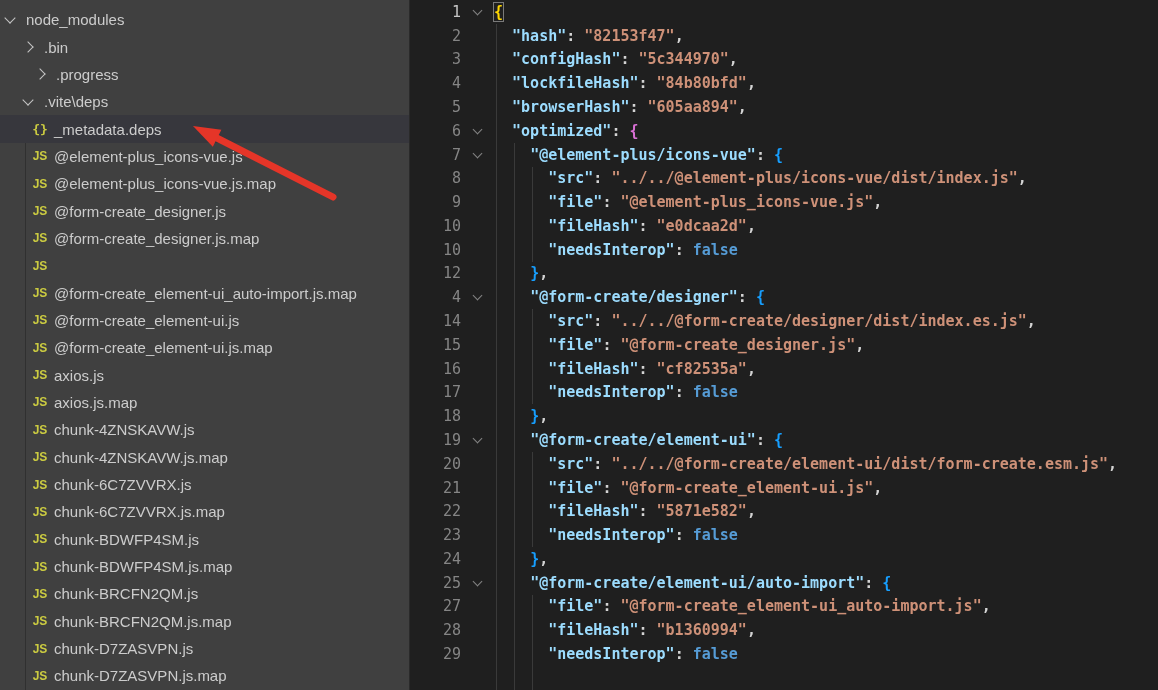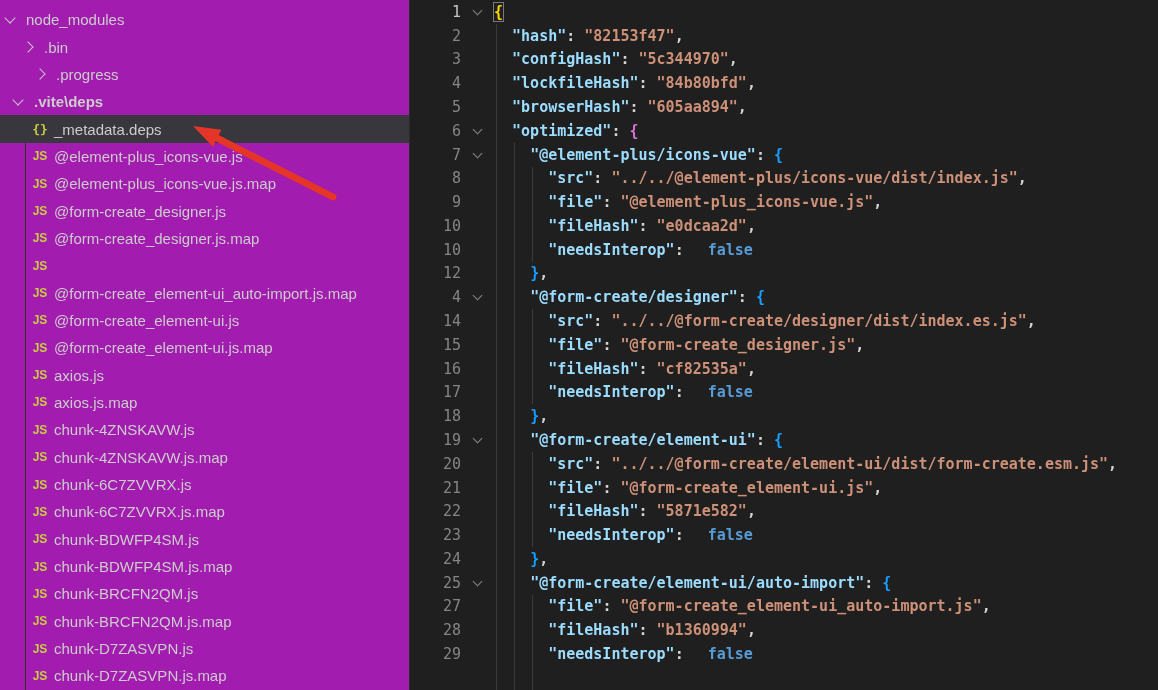--- a/index.html
+++ b/index.html
@@ -4,21 +4,21 @@
 <style>
   * { box-sizing: border-box; margin: 0; padding: 0; }
   html, body { width: 1158px; height: 690px; overflow: hidden; }
   body { background: #1f1f1f; position: relative; }
 
   .app { display: flex; width: 1158px; height: 690px; }
 
   
   .sidebar {
     width: 410px; flex: none; height: 100%;
-    background: #a21caf; border-right: 1px solid #2a2a2a;
+    background: #404040; border-right: 1px solid #2a2a2a;
     padding-top: 6px; position: relative; overflow: hidden;
     font-family: "Liberation Sans", sans-serif; font-size: 15px; color: #cccccc;
   }
   .row { height: 27.35px; display: flex; align-items: center; position: relative; cursor: pointer; }
   .row.selected { background: #37373d; }
   .lbl { white-space: nowrap; }
 
   .chev { display: inline-block; width: 8px; height: 8px; flex: none;
           border-right: 1.6px solid #c5c5c5; border-bottom: 1.6px solid #c5c5c5; }
   .chev.down  { transform: rotate(45deg); margin: -3px 12px 0 0; }
@@ -41,21 +41,21 @@
   .lnum { width: 51px; flex: none; text-align: right; color: #858585;
           font-weight: 400; user-select: none; }
   .lnum.active { color: #c6c6c6; }
   .fold { width: 33px; flex: none; display: flex; align-items: center; justify-content: center; }
   .fold .chev { border-color: #848484; width: 7px; height: 7px; margin: -3px 0 0 0; }
   .code { white-space: pre; }
 
   .tk-key  { color: #9cdcfe; }
   .tk-str  { color: #ce9178; }
   .tk-punc { color: #d4d4d4; }
-  .tk-kw   { color: #569cd6; margin-left: 15px; }
+  .tk-kw   { color: #569cd6; }
   .tk-b2   { color: #da70d6; }
   .tk-b3   { color: #179fff; }
   .tk-b1box{ color: #ffd700; outline: 1px solid #7a7a7a; outline-offset: 0px; }
 
   .guide { position: absolute; width: 1px; background: #3a3a3a; }
   .g0 { left: 86px;  top: 24px;  height: 666px; }
   .g2 { left: 104px; top: 143px; height: 547px; }
   .g4a { left: 122px; top: 167px; height: 95px; }
   .g4b { left: 122px; top: 309px; height: 95px; }
   .g4c { left: 122px; top: 452px; height: 95px; }
@@ -78,21 +78,21 @@
           <span class="lbl">node_modules</span>
         </div>
         <div class="row" style="padding-left: 24px;">
           <span class="chev right"></span>
           <span class="lbl">.bin</span>
         </div>
         <div class="row" style="padding-left: 36px;">
           <span class="chev right"></span>
           <span class="lbl">.progress</span>
         </div>
-        <div class="row" style="padding-left: 14px; font-weight: bold;">
+        <div class="row" style="padding-left: 24px;">
           <span class="chev down"></span>
           <span class="lbl">.vite\deps</span>
         </div>
         <div class="row selected" style="padding-left: 30px;">
           <span class="ficon json">{}</span>
           <span class="lbl">_metadata.deps</span>
         </div>
         <div class="row" style="padding-left: 30px;">
           <span class="ficon js">JS</span>
           <span class="lbl">@element-plus_icons-vue.js</span>

